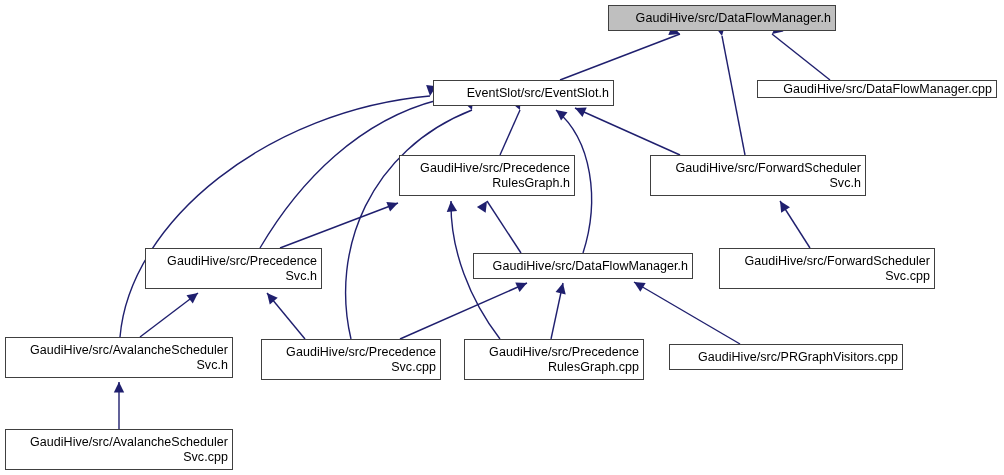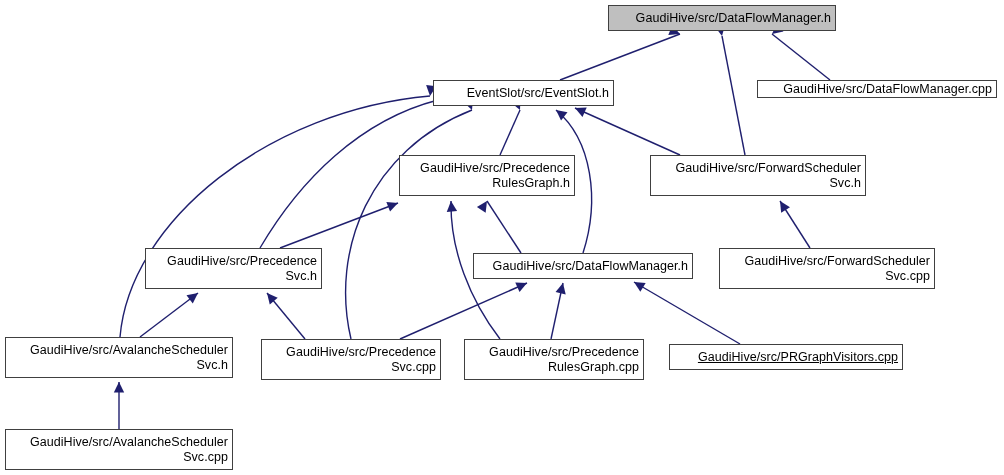--- a/index.html
+++ b/index.html
@@ -108,17 +108,17 @@
 Svc.h</span></div>
       <div class="node" style="left: 473px; top: 253px; width: 220px; height: 26px;"><span class="node-label">GaudiHive/src/DataFlowManager.h</span></div>
       <div class="node" style="left: 719px; top: 248px; width: 216px; height: 41px;"><span class="node-label">GaudiHive/src/ForwardScheduler
 Svc.cpp</span></div>
       <div class="node" style="left: 5px; top: 337px; width: 228px; height: 41px;"><span class="node-label">GaudiHive/src/AvalancheScheduler
 Svc.h</span></div>
       <div class="node" style="left: 261px; top: 339px; width: 180px; height: 41px;"><span class="node-label">GaudiHive/src/Precedence
 Svc.cpp</span></div>
       <div class="node" style="left: 464px; top: 339px; width: 180px; height: 41px;"><span class="node-label">GaudiHive/src/Precedence
 RulesGraph.cpp</span></div>
-      <div class="node" style="left: 669px; top: 344px; width: 234px; height: 26px; text-decoration: underline;"><span class="node-label">GaudiHive/src/PRGraphVisitors.cpp</span></div>
+      <div class="node" style="left: 669px; top: 344px; width: 234px; height: 26px;"><span class="node-label">GaudiHive/src/PRGraphVisitors.cpp</span></div>
       <div class="node" style="left: 5px; top: 429px; width: 228px; height: 41px;"><span class="node-label">GaudiHive/src/AvalancheScheduler
 Svc.cpp</span></div>
     </div>
 </div>
 
 </body></html>

